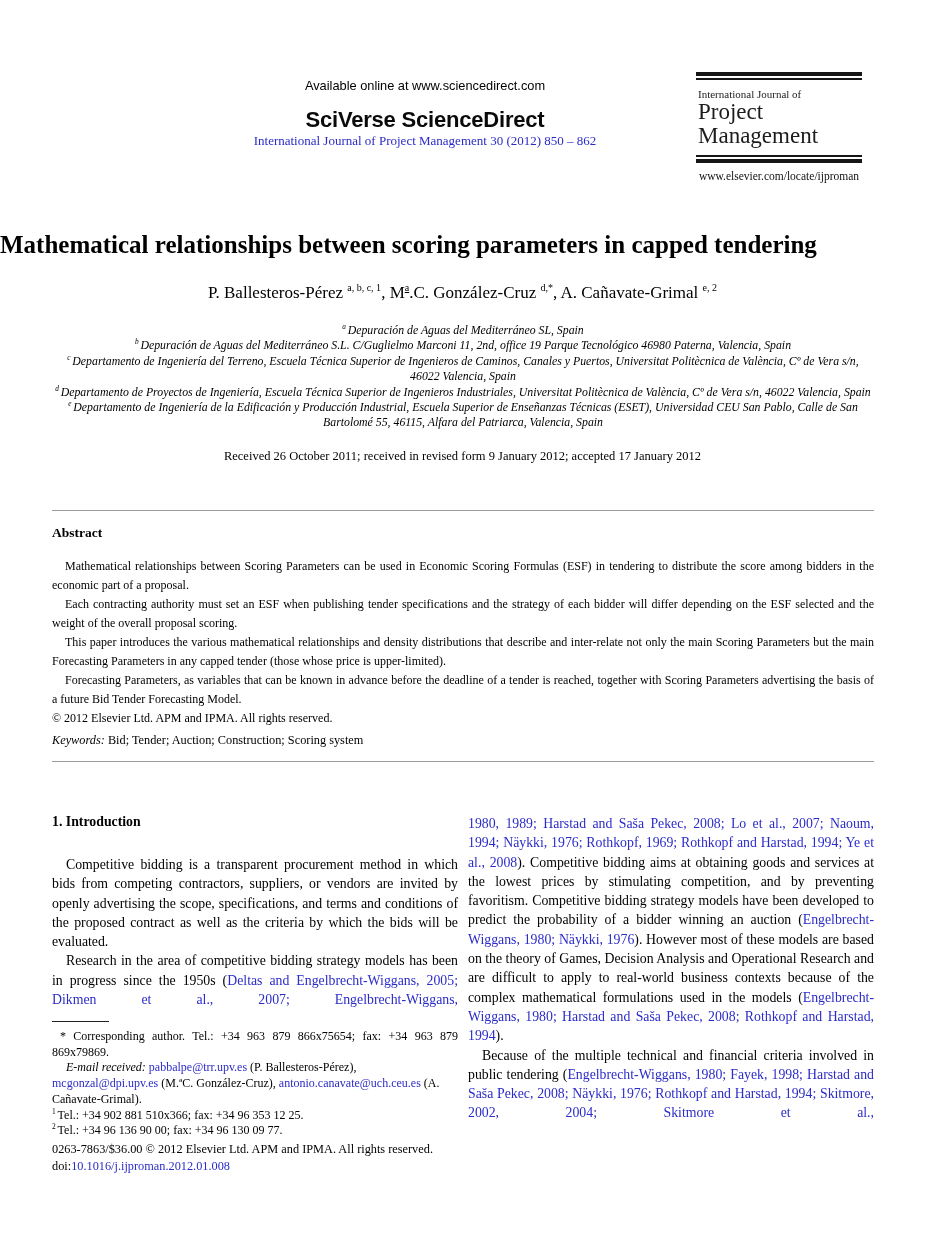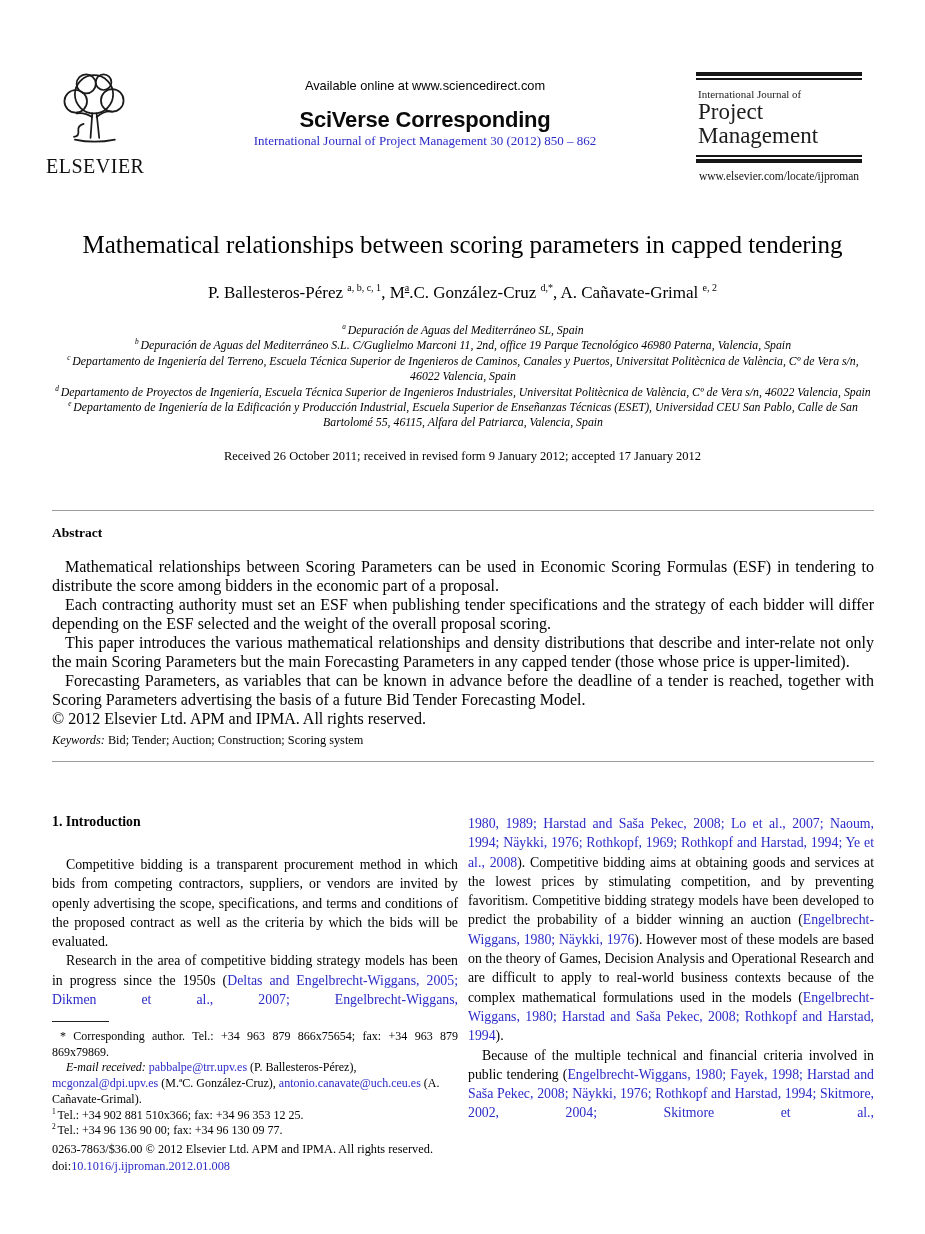--- a/index.html
+++ b/index.html
@@ -25,29 +25,29 @@
   .jbox { }
   .bar-thick { height:4px; background:#161616; }
   .bar-thin  { height:2px; background:#161616; margin-top:2px; }
   .bar-thin.mt { margin-top:7px; }
   .bar-thick.bot { margin-top:2px; }
   .jbox-kicker { font-size:11px; margin:8px 0 0 2px; color:#1c1c1c; }
   .jbox-title { font-size:23px; line-height:24px; margin-left:2px; color:#1c1c1c; }
   .jurl { font-size:11.5px; margin-top:7px; text-align:center; color:#111; }
 
   
-  .title { font-size:25px; font-weight:400; text-align:center; }
+  .title { font-size:25px; font-weight:700; }
   .authors { font-size:17px; text-align:center; }
   .authors .sup { font-size:10px; }
   .affils { font-size:11.8px; line-height:15.4px; font-style:italic; text-align:center; }
   .affil .sup { font-style:italic; }
   .received { font-size:12.5px; text-align:center; }
   .hrule { height:1px; background:#9c9c9c; }
   .absheading { font-size:13.5px; font-weight:700; }
-  .abstract { font-size:16px; line-height:19px; text-align:justify; }
+  .abstract { font-size:12px; line-height:19px; text-align:justify; }
   .abstract p.ind { text-indent:13px; }
   .keywords { font-size:12.3px; }
 
   
   .sect { font-size:13.8px; font-weight:700; margin-bottom:25px; }
   .body { font-size:13.8px; line-height:19.3px; text-align:justify; }
   .ind { text-indent:14px; }
   .cont { text-align-last:justify; }
 
   
@@ -55,41 +55,24 @@
   .fn { font-size:12px; line-height:15.7px; text-align:justify; }
   .fn.corr { text-indent:8px; }
   .fn.email { text-indent:14px; text-align:left; }
   .footer p { font-size:12.3px; line-height:16.5px; }
 </style>
 </head>
 <body>
 
 <div class="page">
 
-  <div class="logo-block abs" style="left:46px;top:70px;width:96px;">
-    <svg viewBox="0 0 100 92" width="90" height="80" aria-hidden="true">
-      <g fill="none" stroke="#1a1a1a" stroke-width="2" stroke-linecap="round">
-        <circle cx="50" cy="28" r="22"></circle>
-        <circle cx="29" cy="36" r="13"></circle>
-        <circle cx="71" cy="35" r="13"></circle>
-        <circle cx="41" cy="16" r="11"></circle>
-        <circle cx="61" cy="14" r="9"></circle>
-        <path d="M48 50 L46 78 M53 50 L56 78"></path>
-        <path d="M48 54 Q38 48 30 50"></path>
-        <path d="M53 54 Q63 46 71 48"></path>
-        <path d="M38 62 q-7 2 -6 8 q1 6 -5 7"></path>
-        <path d="M28 80 Q50 85 74 80"></path>
-      </g>
-    </svg>
-    <div class="wordmark">ELSEVIER</div>
-  </div>
 
   <div class="center-head abs" style="left:170px;top:78px;width:510px;">
     <div class="avail">Available online at www.sciencedirect.com</div>
-    <div class="sciverse">SciVerse Corresponding</div>
+    <div class="sciverse">SciVerse ScienceDirect</div>
     <div class="cite link">International Journal of Project Management 30 (2012) 850 – 862</div>
   </div>
 
   <div class="jbox abs" style="left:696px;top:72px;width:166px;">
     <div class="bar-thick"></div>
     <div class="bar-thin"></div>
     <div class="jbox-kicker">International Journal of</div>
     <div class="jbox-title">Project</div>
     <div class="jbox-title">Management</div>
     <div class="bar-thin mt"></div>

